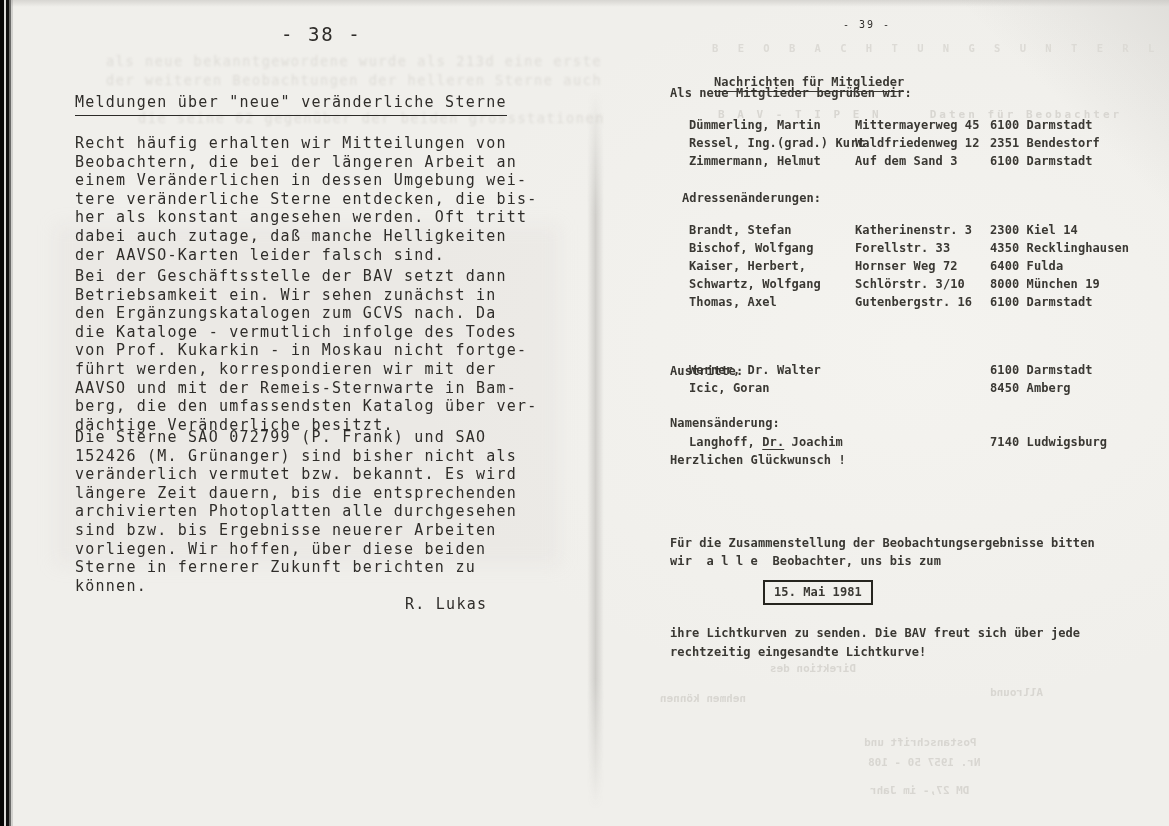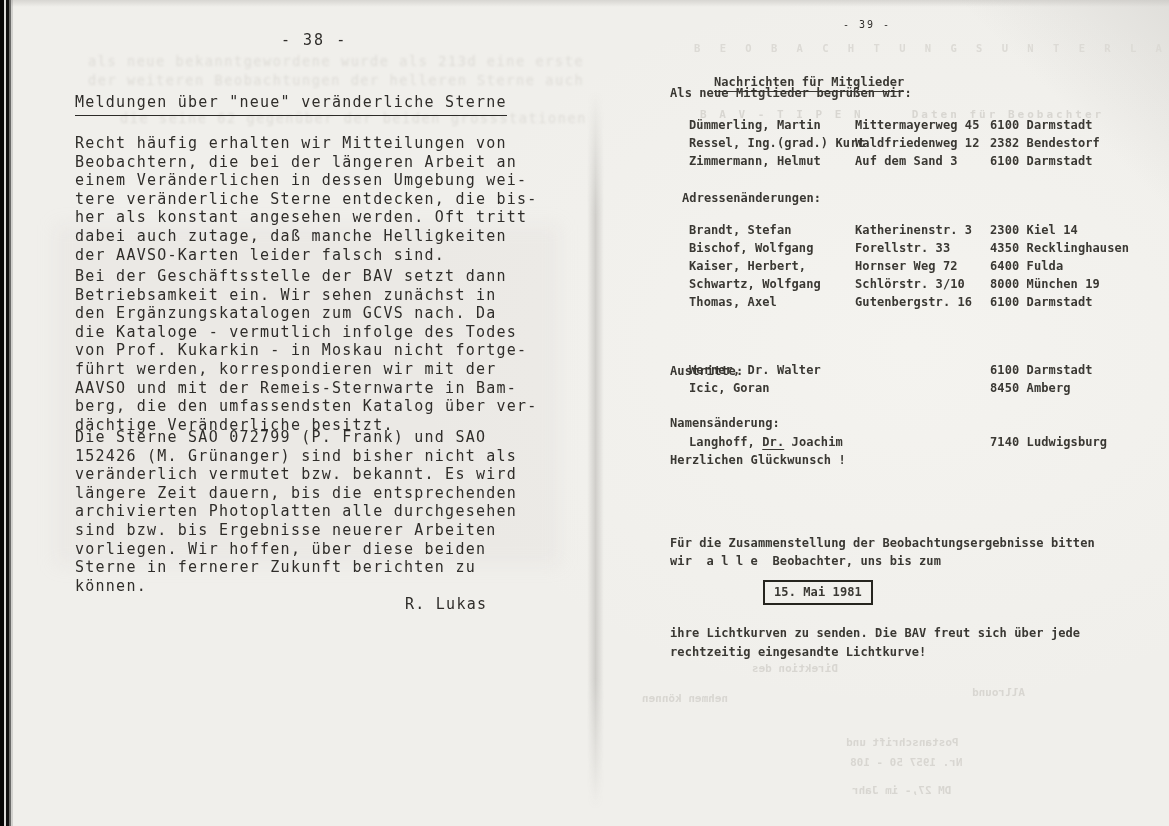--- a/index.html
+++ b/index.html
@@ -28,21 +28,21 @@
   .shade-patch{
     position:absolute;left:55px;top:225px;width:505px;height:340px;
     background:rgba(203,201,197,.14);filter:blur(9px);
   }
   .page{position:absolute;top:0;height:100%;}
   #page-left{left:14px;width:586px;}
   #page-right{left:600px;width:569px;}
 
   
   .mono-l{font-size:15px;letter-spacing:1.25px;line-height:18.6px;color:#2f2d2a;}
-  .pagenum-l{position:absolute;left:267px;top:31px;font-size:15px;letter-spacing:2px;}
+  .pagenum-l{position:absolute;left:267px;top:25px;font-size:19px;letter-spacing:2px;}
   .title-l{
     position:absolute;left:61px;top:93px;display:inline-block;
     border-bottom:1.5px solid #2c2b28;padding-bottom:3px;white-space:pre;
   }
   .para{position:absolute;left:61px;width:486px;white-space:pre-line;}
   .p1{top:134px;} .p2{top:267px;} .p3{top:428px;}
   .signature{position:absolute;left:391px;top:595px;white-space:pre;}
 
   
   .mono-r{font-size:12px;font-weight:bold;color:#3a3833;letter-spacing:.1px;}
@@ -54,21 +54,21 @@
   .c1{position:absolute;left:70px;white-space:pre;padding-left:19px;}
   .c2{position:absolute;left:255px;white-space:pre;}
   .c3{position:absolute;left:390px;white-space:pre;}
   .u-inline{text-decoration:underline;text-underline-offset:2.5px;}
   .date-box{
     position:absolute;left:163px;top:580px;display:inline-block;
     border:2px solid #26251f;padding:3px 9px 4px;white-space:pre;
   }
 
   
-  .bleed{position:absolute;color:#d8d6d1;filter:blur(.7px);font-weight:bold;white-space:pre;user-select:none;}
+  .bleed{position:absolute;color:#d8d6d1;filter:blur(.7px);font-weight:bold;white-space:pre;user-select:none;margin-left:18px;}
   .bleed.caps{font-size:10.5px;letter-spacing:6.5px;color:#dcdad5;}
   .bleed.sm{font-size:11px;}
   .bleed.l{font-size:13.5px;letter-spacing:1.6px;color:#dedcd7;font-weight:normal;filter:blur(.9px);}
   .mirror{transform:scaleX(-1);}
 </style>
 </head>
 <body>
 
 <div id="root">
 
@@ -128,21 +128,21 @@
 
     <div class="mono-r tbl" style="top:118px;">
         <div class="trow">
         <span class="c1">Dümmerling, Martin</span>
         <span class="c2">Mittermayerweg 45</span>
         <span class="c3">6100 Darmstadt</span>
       </div>
         <div class="trow">
         <span class="c1">Ressel, Ing.(grad.) Kurt</span>
         <span class="c2">Waldfriedenweg 12</span>
-        <span class="c3">2382 Bendestorf</span>
+        <span class="c3">2351 Bendestorf</span>
       </div>
         <div class="trow">
         <span class="c1">Zimmermann, Helmut</span>
         <span class="c2">Auf dem Sand 3</span>
         <span class="c3">6100 Darmstadt</span>
       </div>
       </div>
 
     <div class="mono-r abs" style="left:70px;top:191px;margin-left:12px;">Adressenänderungen:</div>
 

